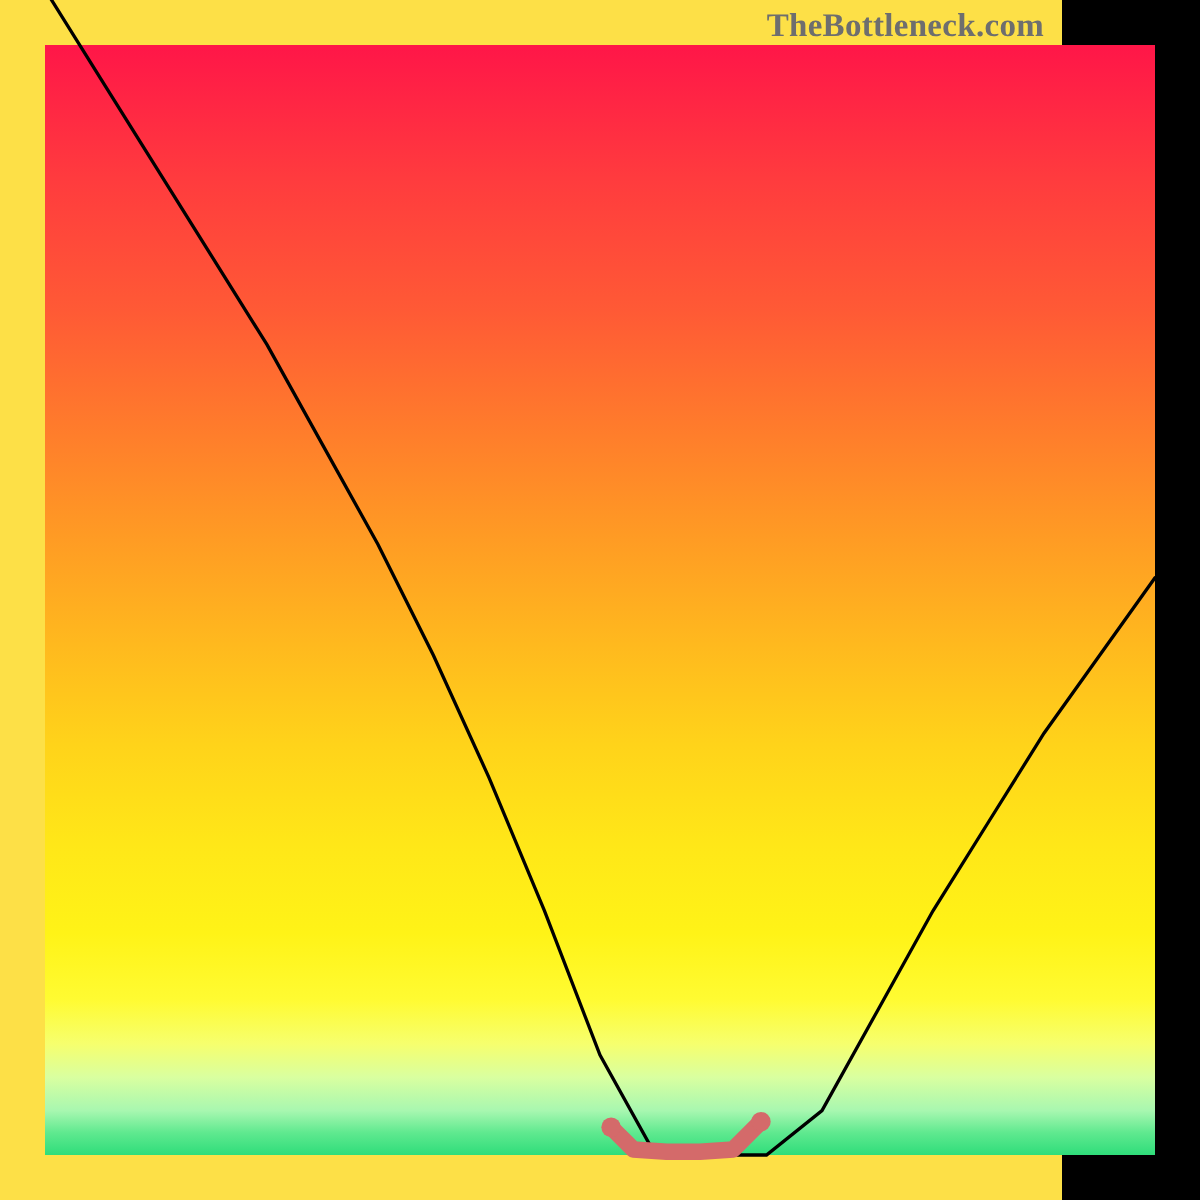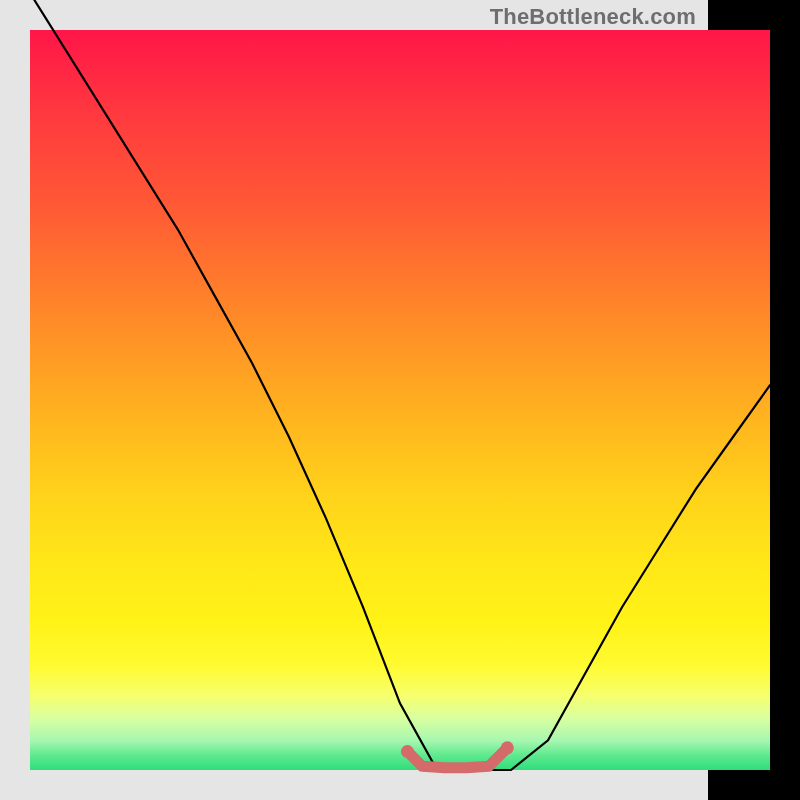--- a/index.html
+++ b/index.html
@@ -8,21 +8,22 @@
     width: 800px;
     height: 800px;
     overflow: hidden;
     background: #000;
     font-family: Arial, Helvetica, sans-serif;
   }
   .frame {
     position: relative;
     width: 708px;
     height: 800px;
-    background: #e5e5e5;
+    background: #fde047;
+    font-family: Liberation Serif, serif;
   }
   .plot-area {
     position: absolute;
     left: 30px;
     top: 30px;
     width: 740px;
     height: 740px;
     background: linear-gradient(
       to bottom,
       #ff1648 0%,

